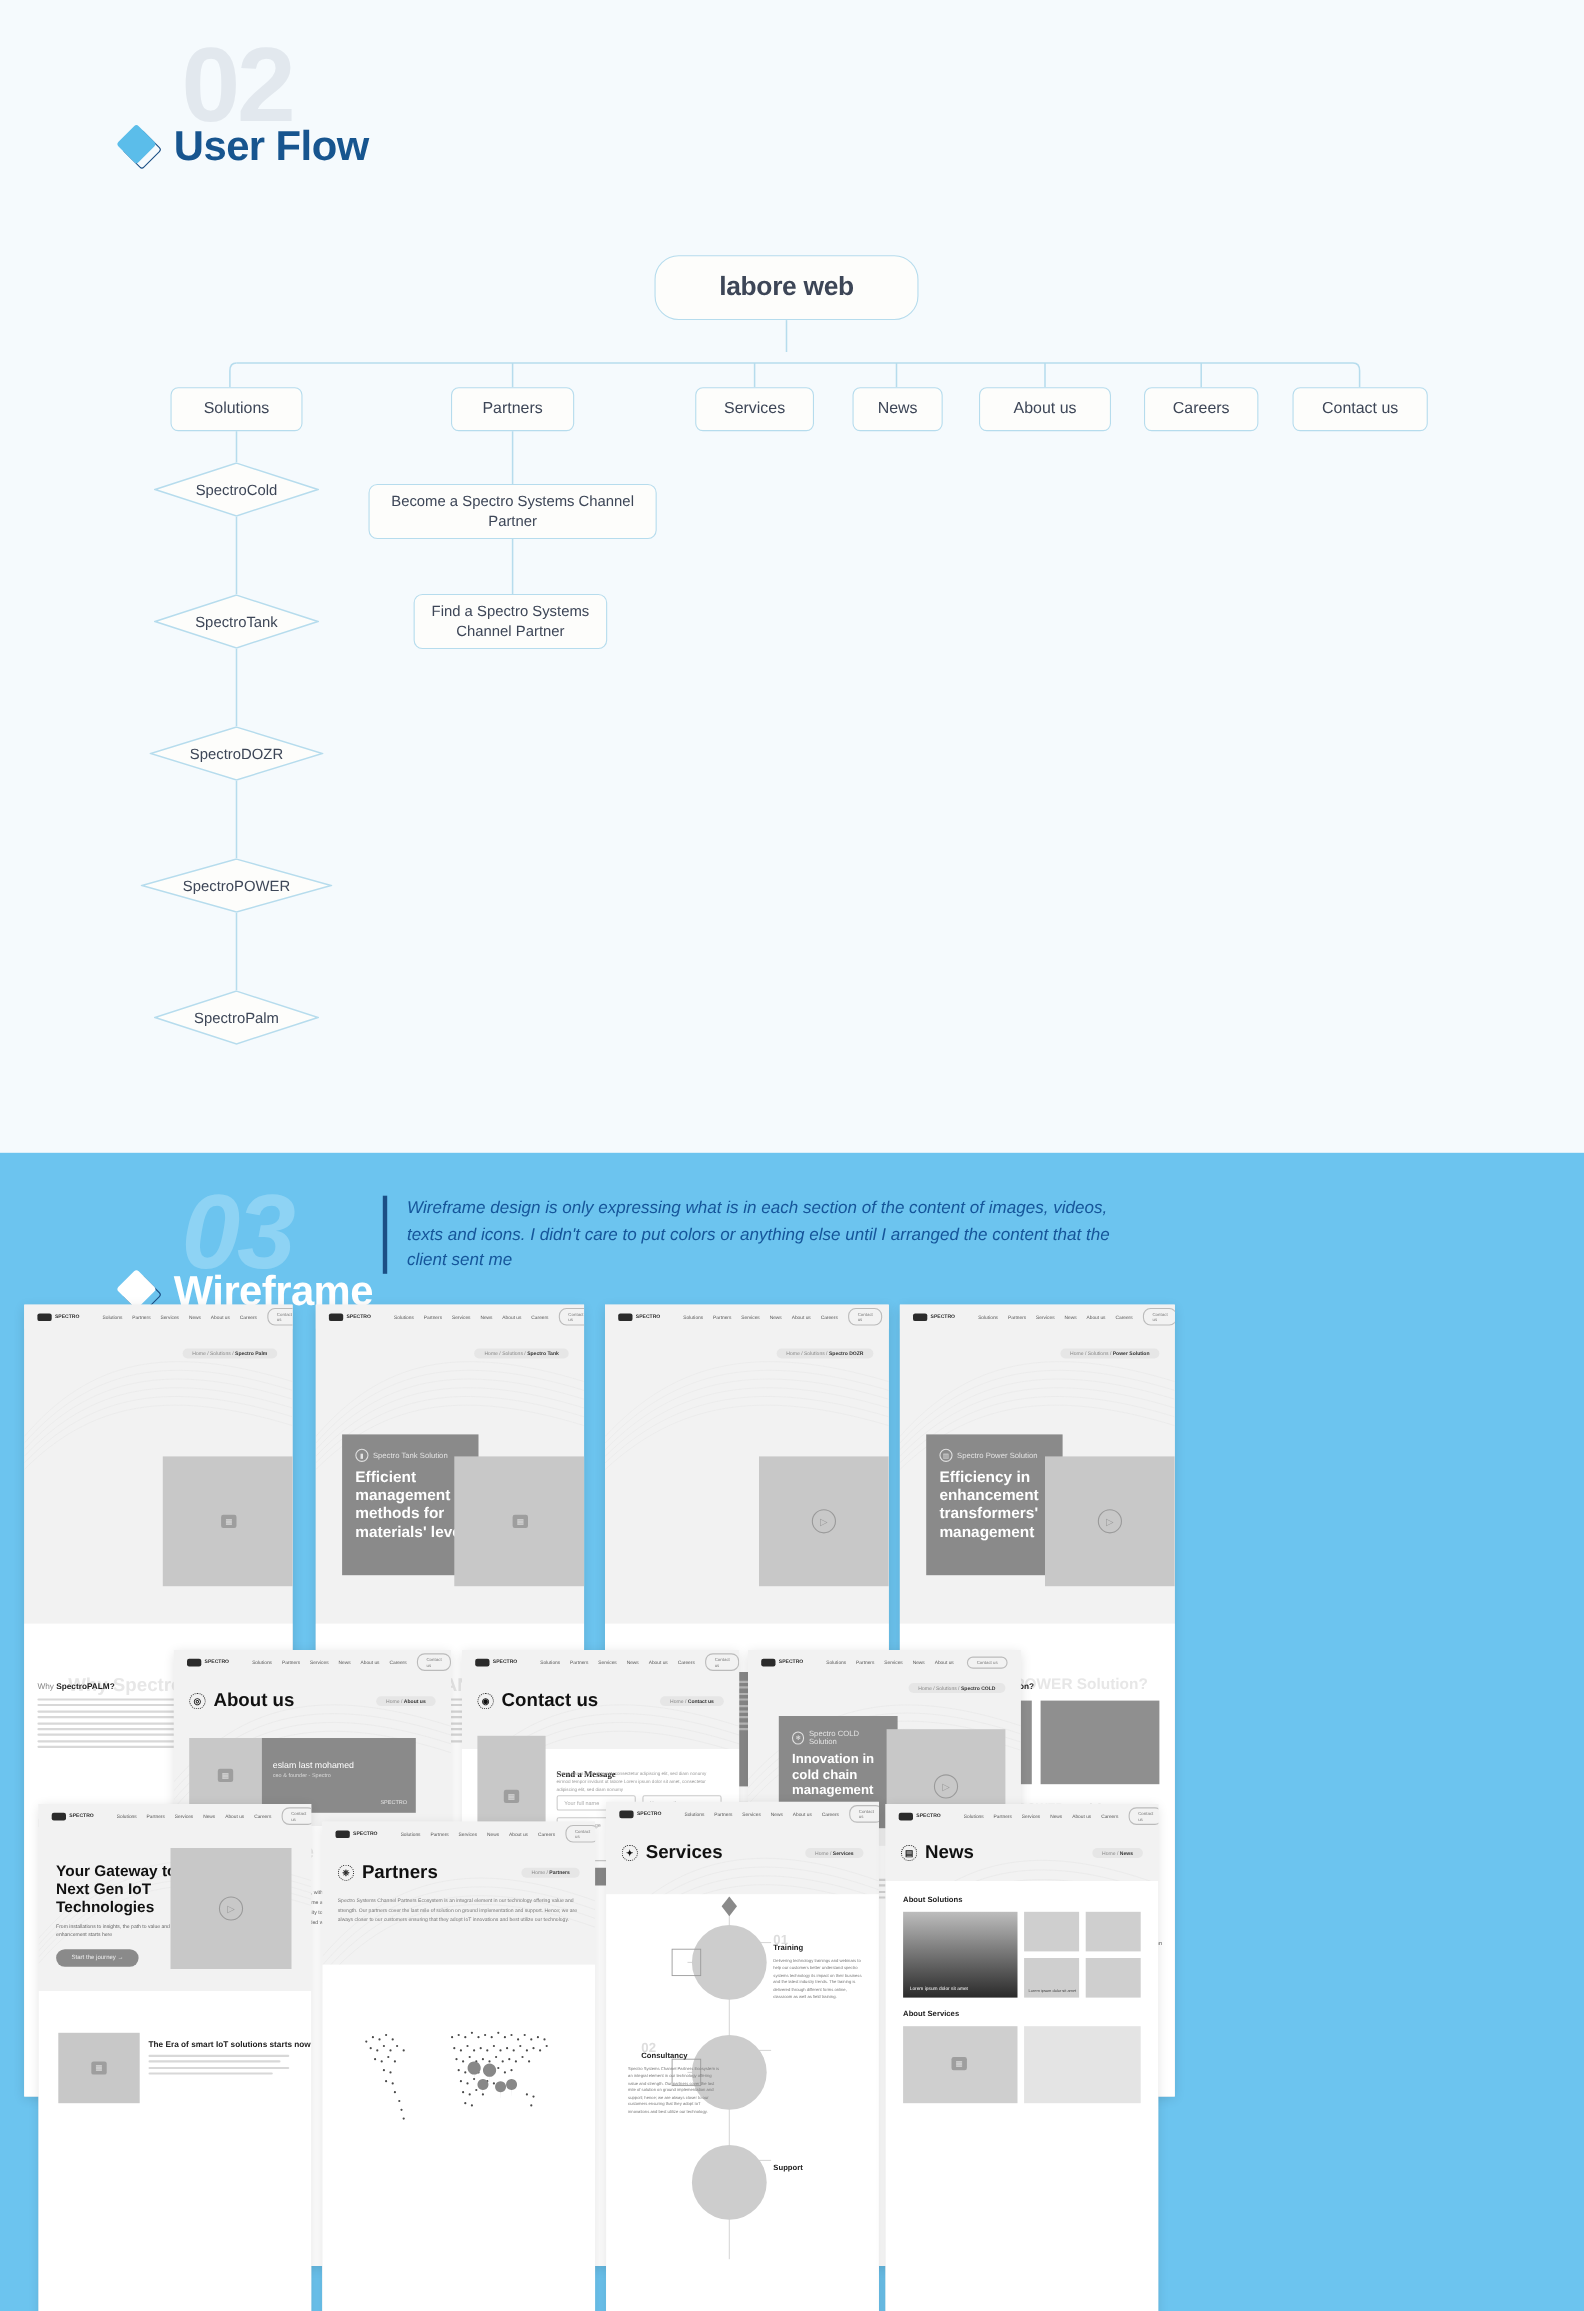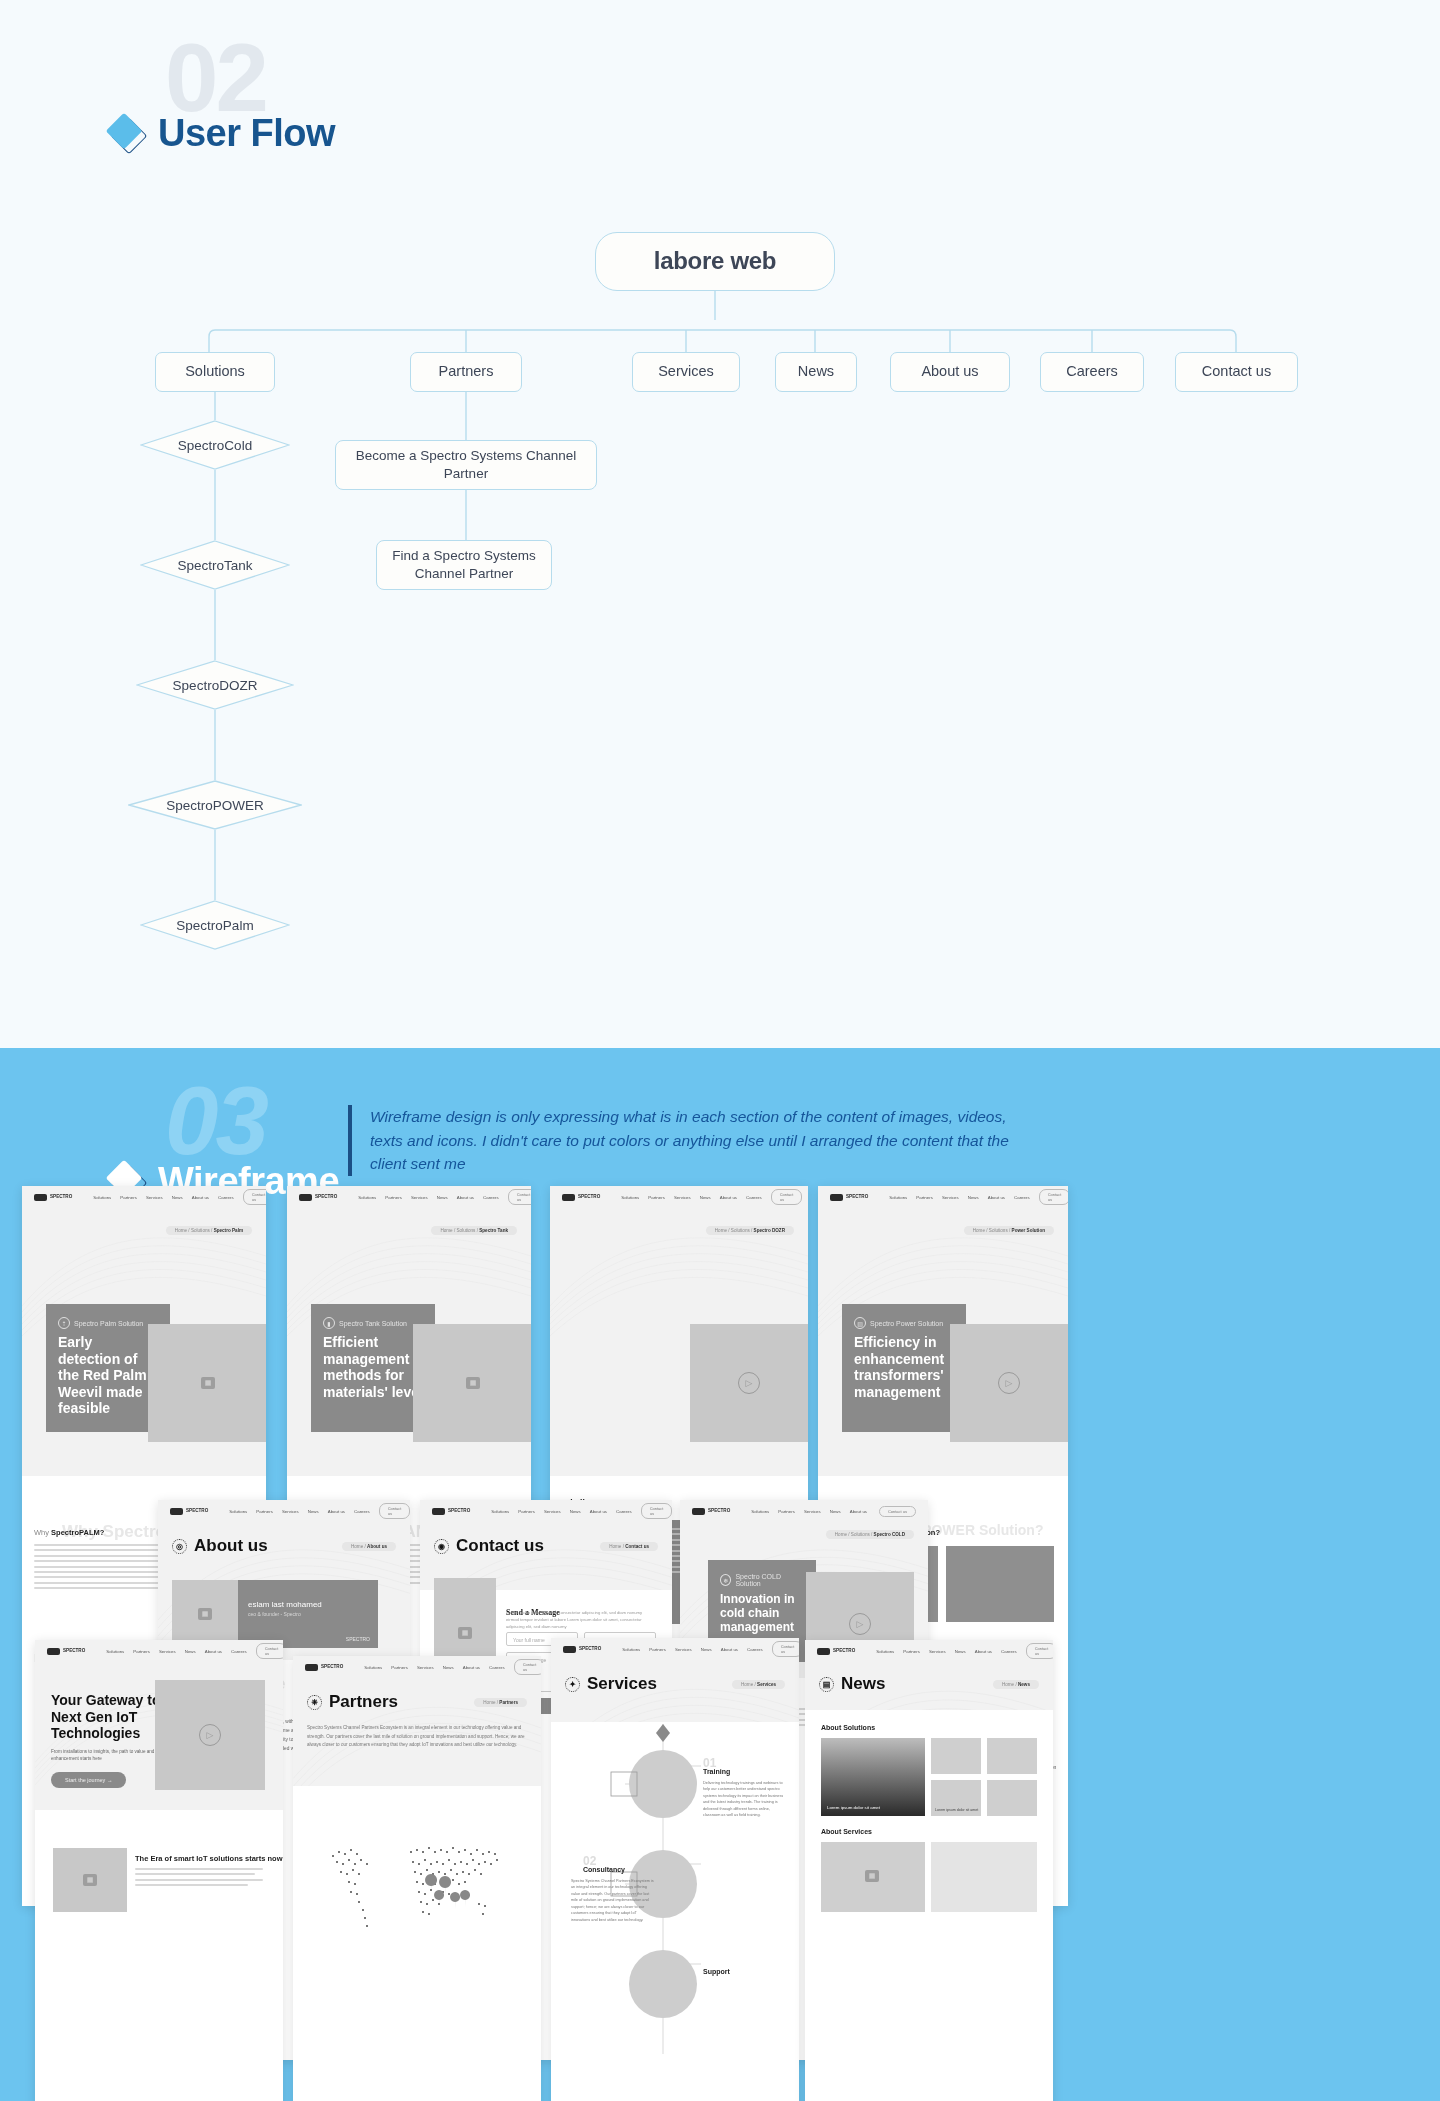--- a/index.html
+++ b/index.html
@@ -59,21 +59,21 @@
   .section-wireframe {
     position: absolute; left: 0; top: 1048px; width: 1440px; height: 1053px;
     background: #6cc4ef; overflow: hidden;
   }
   .wf-header { position: absolute; left: 110px; top: 25px; width: 1200px; }
   .wf-top { display: flex; align-items: flex-start; font-style: italic; }
   .wf-num {
     font-size: 96px; font-weight: bold; color: #8ed3f4;
     letter-spacing: -3px; line-height: 1; margin-left: 55px; width: 175px;
   }
-  .wf-desc-wrap { display: flex; margin-top: 32px; margin-left: 8px; align-items: center; }
+  .wf-desc-wrap { display: flex; margin-top: 14px; margin-left: 8px; align-items: center; }
   .wf-bar { width: 4px; background: #1b4f85; margin-right: 18px; align-self: stretch; }
   .wf-desc { color: #15559a; font-size: 15.5px; line-height: 1.52; max-width: 640px; }
   .wf-title-row { display: flex; align-items: center; margin-top: -16px; }
   .wf-diamond { width: 34px; height: 34px; position: relative; margin-right: 14px; }
   .wf-diamond .d-back {
     position: absolute; left: 6px; top: 6px; width: 26px; height: 26px;
     border: 1.6px solid #1b4f85; transform: rotate(45deg); border-radius: 3px;
   }
   .wf-diamond .d-front {
     position: absolute; left: 1px; top: 1px; width: 26px; height: 26px;
@@ -312,27 +312,20 @@
           <div class="nv">Partners</div>
           <div class="nv">Services</div>
           <div class="nv">News</div>
           <div class="nv">About us</div>
           <div class="nv">Careers</div>
           <div class="mock-btn-sm">Contact us</div>
         </div>
         <div class="crumb">
           <span>Home / Solutions /</span>
           <b>Spectro Palm</b>
-        </div>
-        <div class="hero-panel" style="left:24px; top:118px; width:124px; height:128px;">
-          <div class="hp-kicker">
-            <div class="hp-ico">⇡</div>
-            <span>Spectro Palm Solution</span>
-          </div>
-          <div class="hp-title">Early detection of the Red Palm Weevil made feasible</div>
         </div>
         <div class="media-box" style="left:126px; top:138px; width:120px; height:118px;">
           <div class="img-ico">▦</div>
         </div>
         <div class="body-white" style="height:430px;">
           <div class="ghost-head" style="left:40px; top:46px;">Why SpectroPALM?</div>
           <div class="sm-head" style="left:12px; top:52px;">
             <span class="lite">Why</span>
             <span>SpectroPALM?</span>
           </div>

